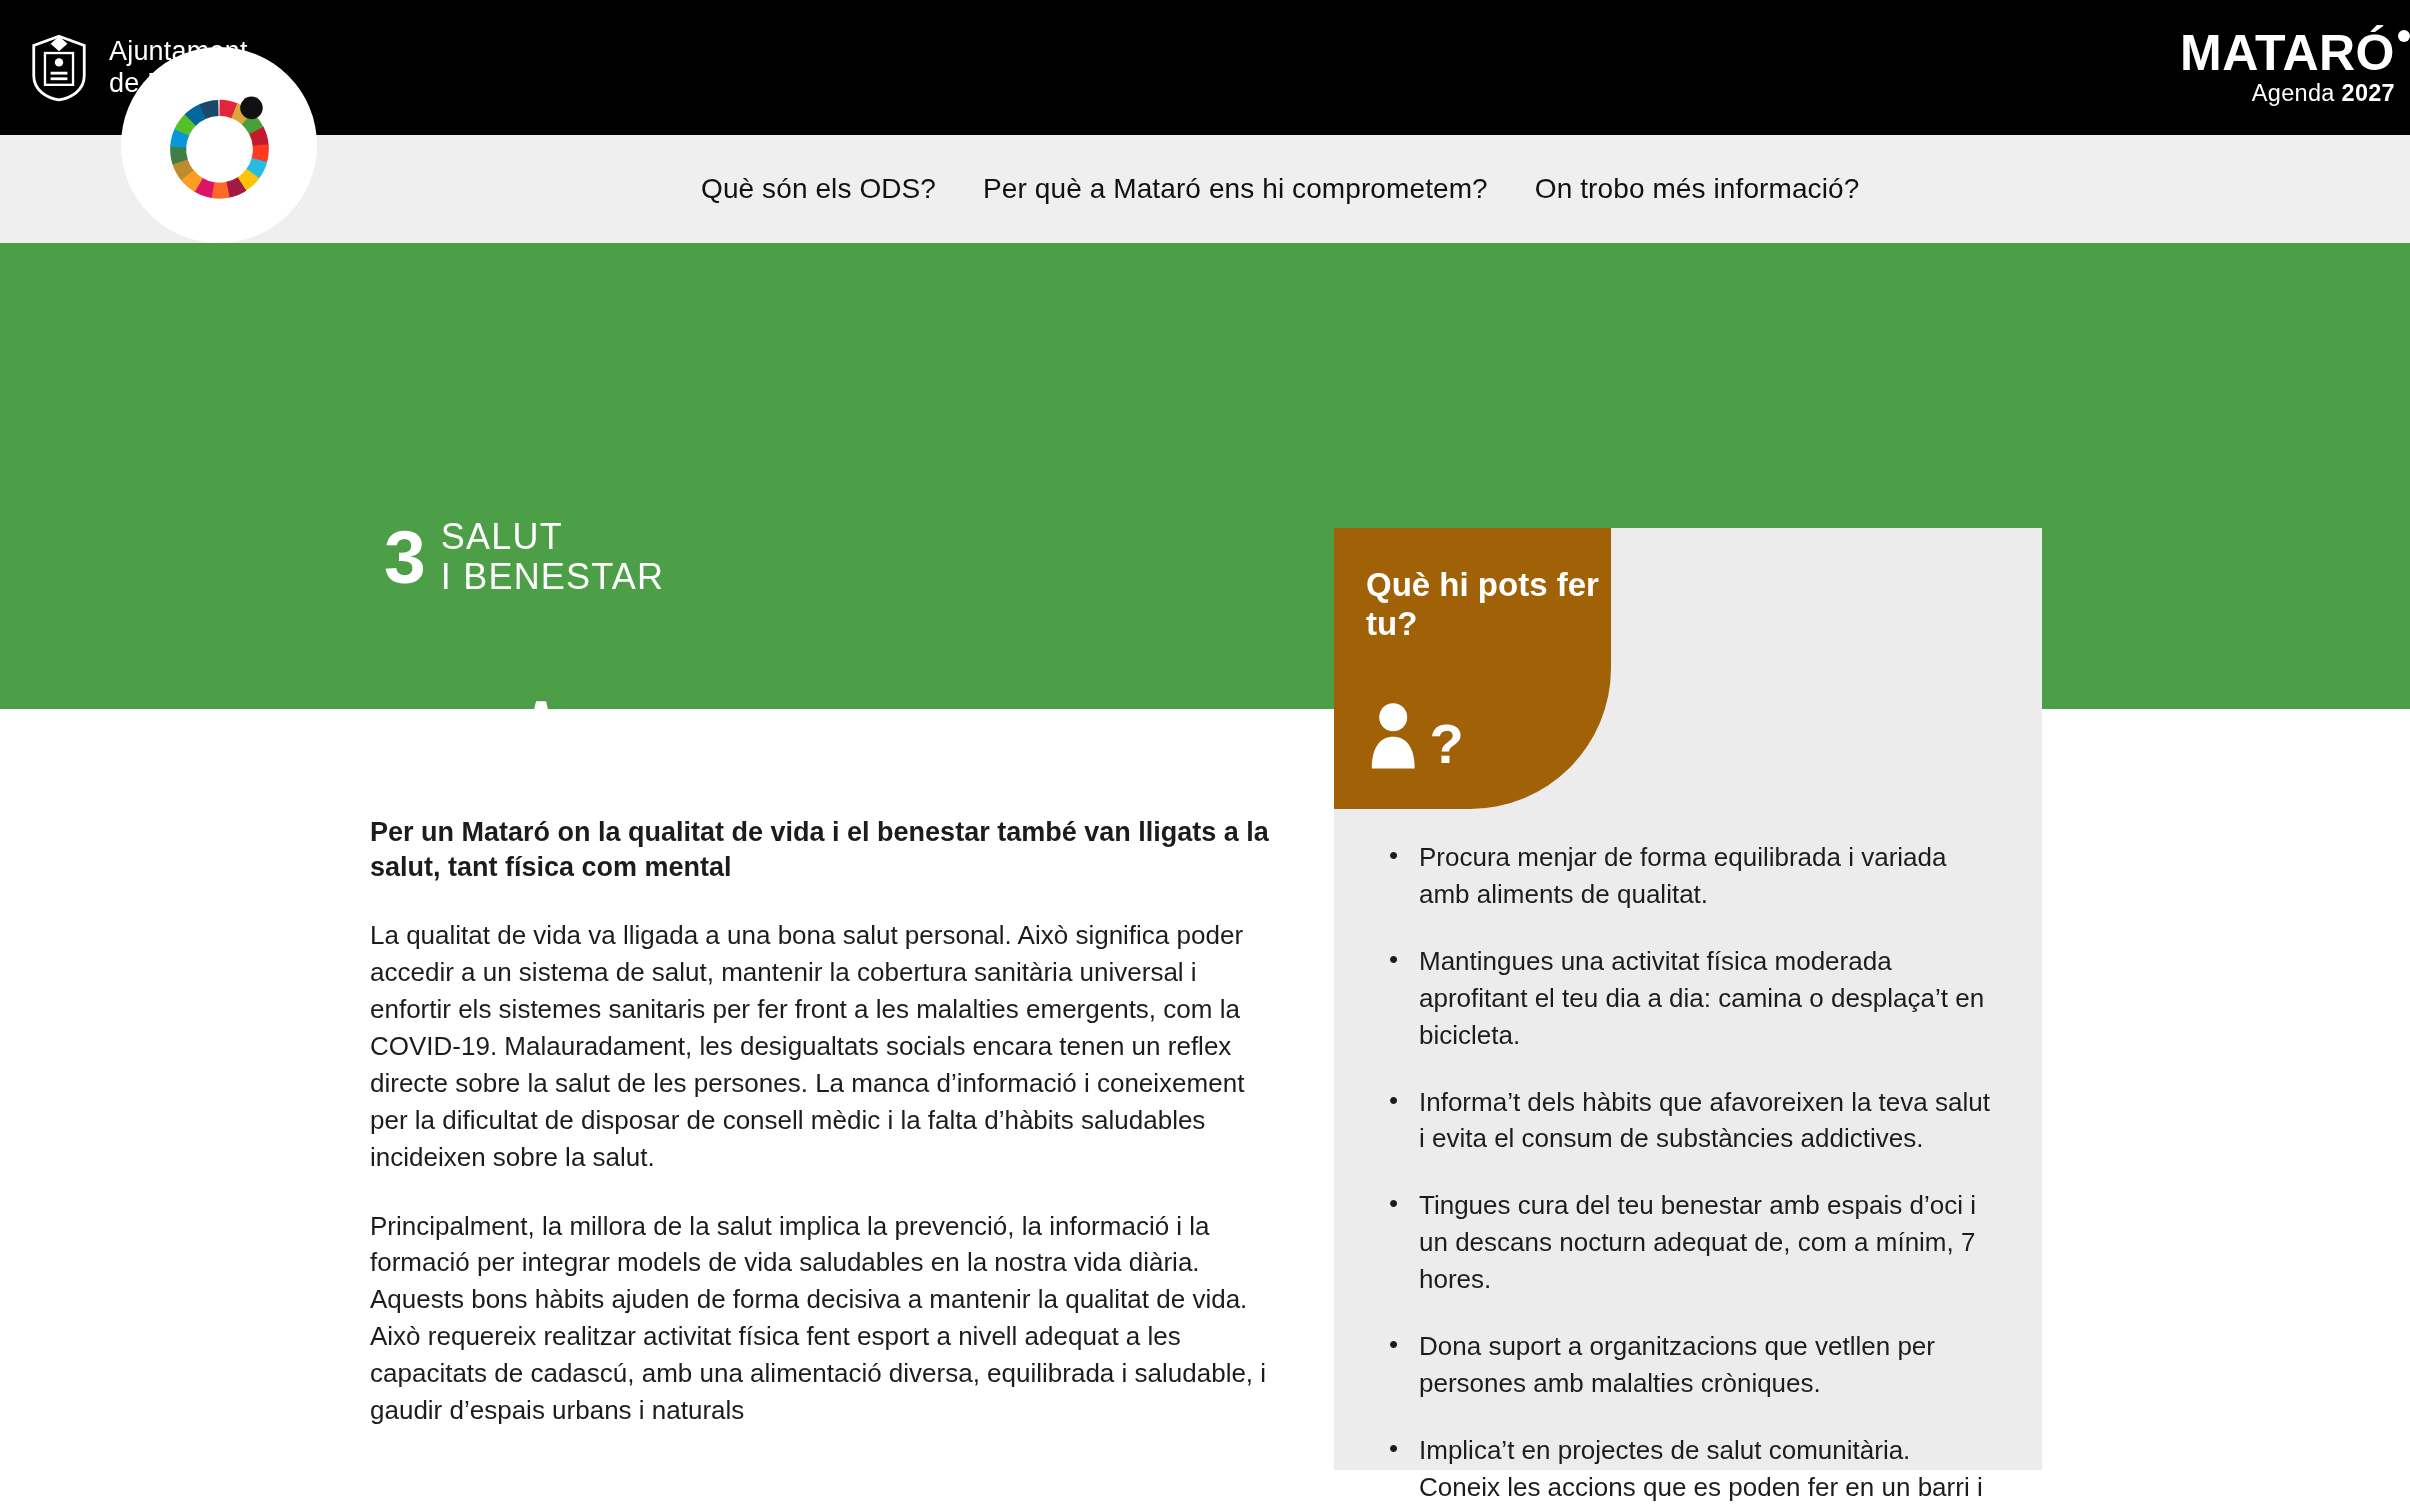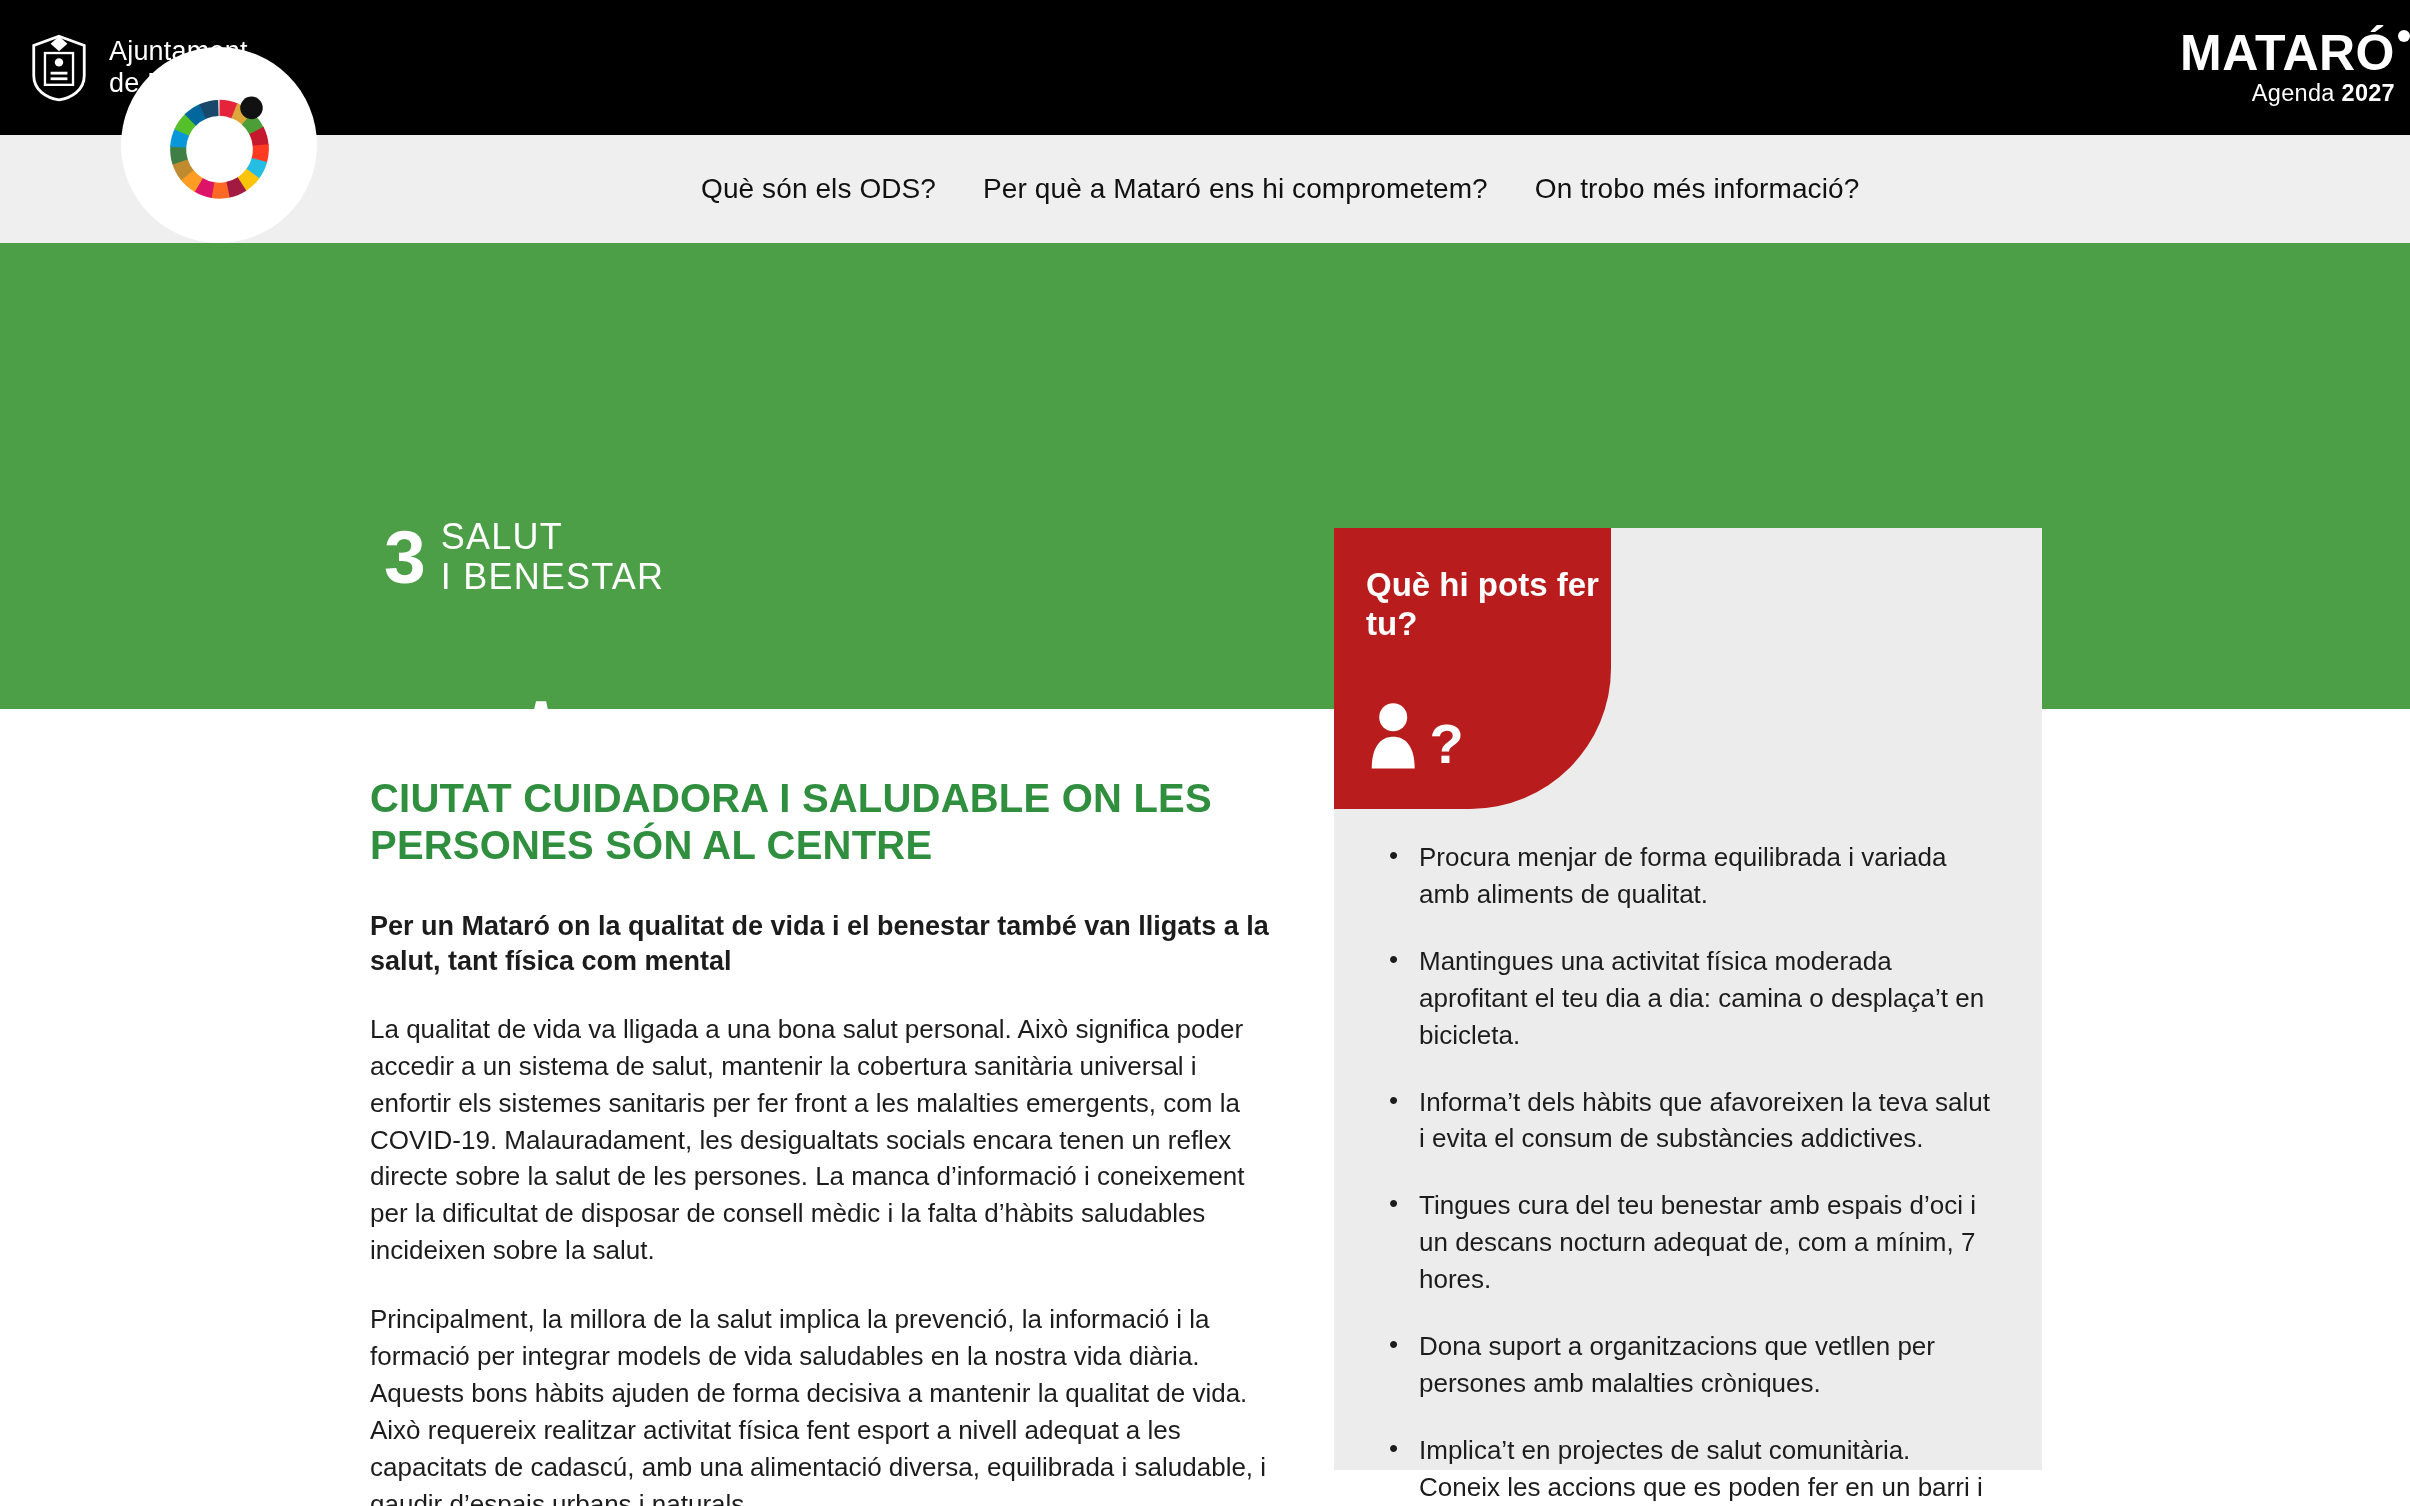--- a/index.html
+++ b/index.html
@@ -198,21 +198,21 @@
     top: -181px;
     width: 708px;
     height: 942px;
     background: #ececec;
   }
   .panel-tab {
     position: absolute;
     left: 0; top: 0;
     width: 277px;
     height: 281px;
-    background: #b91c1c;
+    background: #a16207;
     border-bottom-right-radius: 141px;
     color: #ffffff;
     padding: 38px 0 0 32px;
   }
   .panel-tab .ttl {
     font-size: 33px;
     line-height: 1.18;
     font-weight: 700;
   }
   .panel-person {
@@ -347,21 +347,20 @@
       <svg width="32" height="45" viewBox="0 0 34 48">
         <path d="M8 4 L26 24 L8 44" fill="none" stroke="#ffffff" stroke-width="4"></path>
       </svg>
     </span>
   </div>
 </div>
 
 <div class="content">
 
   <article class="article">
-    <h1>CIUTAT CUIDADORA I SALUDABLE ON LES PERSONES SÓN AL CENTRE</h1>
     <h2>Per un Mataró on la qualitat de vida i el benestar també van lligats a la salut, tant física com mental</h2>
     <p>La qualitat de vida va lligada a una bona salut personal. Això significa poder accedir a un sistema de salut, mantenir la cobertura sanitària universal i enfortir els sistemes sanitaris per fer front a les malalties emergents, com la COVID-19. Malauradament, les desigualtats socials encara tenen un reflex directe sobre la salut de les persones. La manca d’informació i coneixement per la dificultat de disposar de consell mèdic i la falta d’hàbits saludables incideixen sobre la salut.</p>
     <p>Principalment, la millora de la salut implica la prevenció, la informació i la formació per integrar models de vida saludables en la nostra vida diària. Aquests bons hàbits ajuden de forma decisiva a mantenir la qualitat de vida. Això requereix realitzar activitat física fent esport a nivell adequat a les capacitats de cadascú, amb una alimentació diversa, equilibrada i saludable, i gaudir d’espais urbans i naturals</p>
   </article>
 
   <aside class="panel">
     <div class="panel-tab">
       <div class="ttl">Què hi pots fer tu?</div>
       <div class="panel-person">
         <svg width="56" height="68" viewBox="0 0 60 72">

